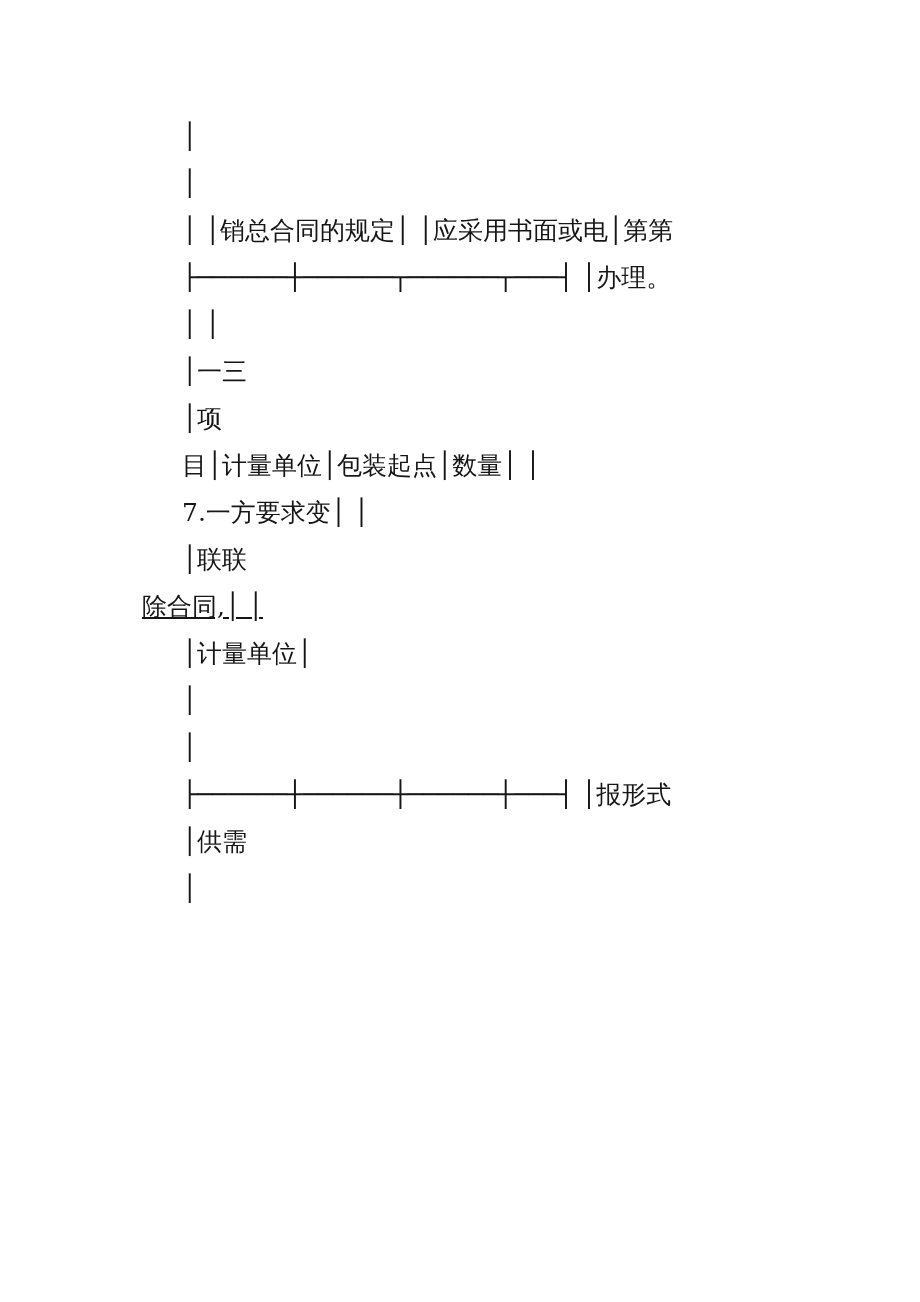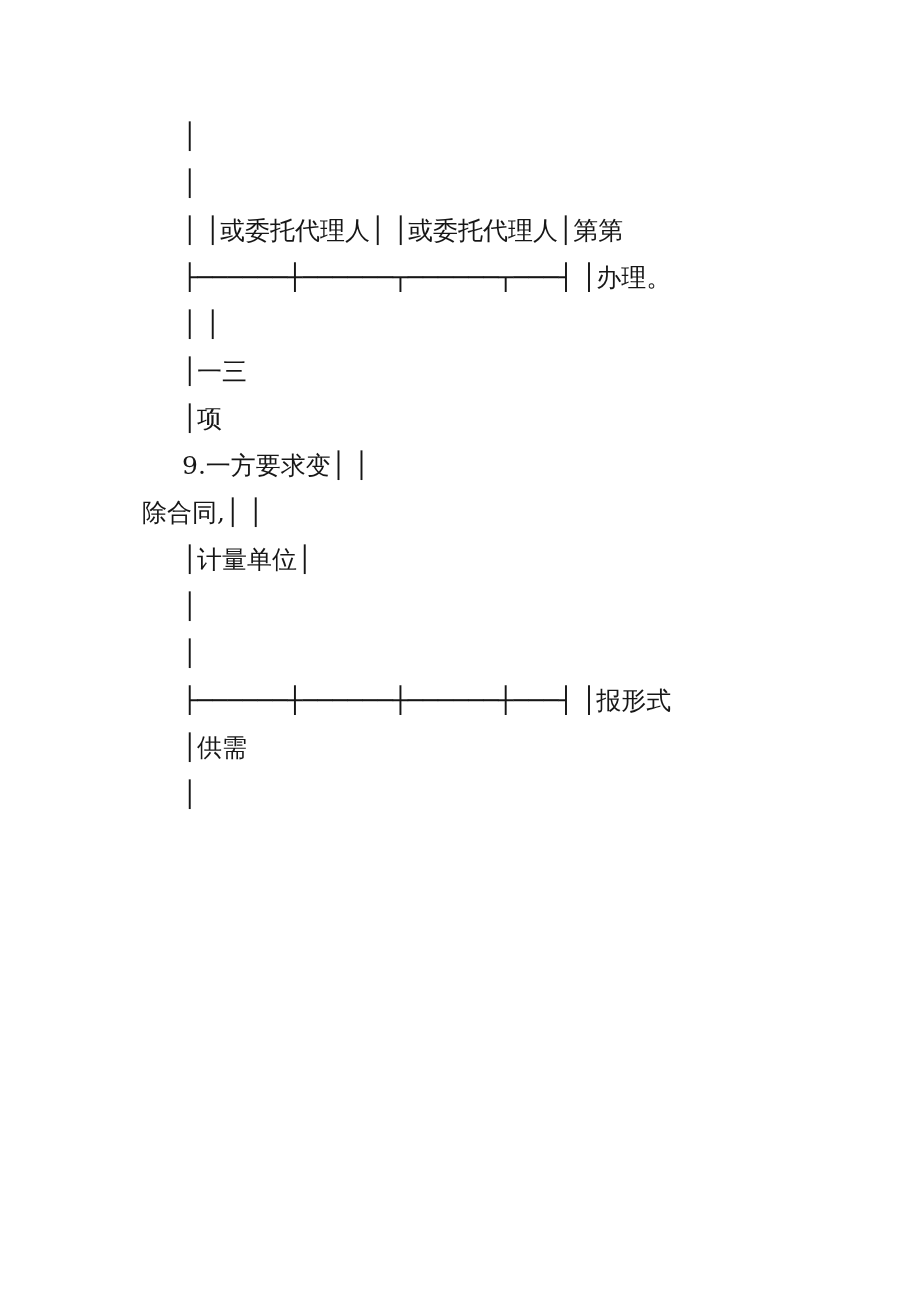--- a/index.html
+++ b/index.html
@@ -27,35 +27,38 @@
     height: 47px;
     line-height: 47px;
     font-size: 25px;
     color: #161616;
     white-space: pre;
     font-weight: 400;
     letter-spacing: 0;
   }
   p.doc-line.hang {
     padding-left: 0;        
+    text-decoration: underline;
   }
 </style>
 </head>
 <body>
 
 <div class="page" style="background: rgb(255, 255, 255);">
   <div class="doc-body">
       <p class="doc-line"><span>│</span></p>
       <p class="doc-line"><span>│</span></p>
-      <p class="doc-line"><span>│ │或委托代理人│ │或委托代理人│第第</span></p>
+      <p class="doc-line"><span>│ │销总合同的规定│ │应采用书面或电│第第</span></p>
       <p class="doc-line"><span>├──────┼──────┬──────┬───┤ │办理。</span></p>
       <p class="doc-line"><span>│ │</span></p>
       <p class="doc-line"><span>│一三</span></p>
       <p class="doc-line"><span>│项</span></p>
-      <p class="doc-line"><span>9.一方要求变│ │</span></p>
+      <p class="doc-line"><span>目│计量单位│包装起点│数量│ │</span></p>
+      <p class="doc-line"><span>7.一方要求变│ │</span></p>
+      <p class="doc-line"><span>│联联</span></p>
       <p class="doc-line hang"><span>除合同,│ │</span></p>
       <p class="doc-line"><span>│计量单位│</span></p>
       <p class="doc-line"><span>│</span></p>
       <p class="doc-line"><span>│</span></p>
       <p class="doc-line"><span>├──────┼──────┼──────┼───┤ │报形式</span></p>
       <p class="doc-line"><span>│供需</span></p>
       <p class="doc-line"><span>│</span></p>
     </div>
 </div>
 

